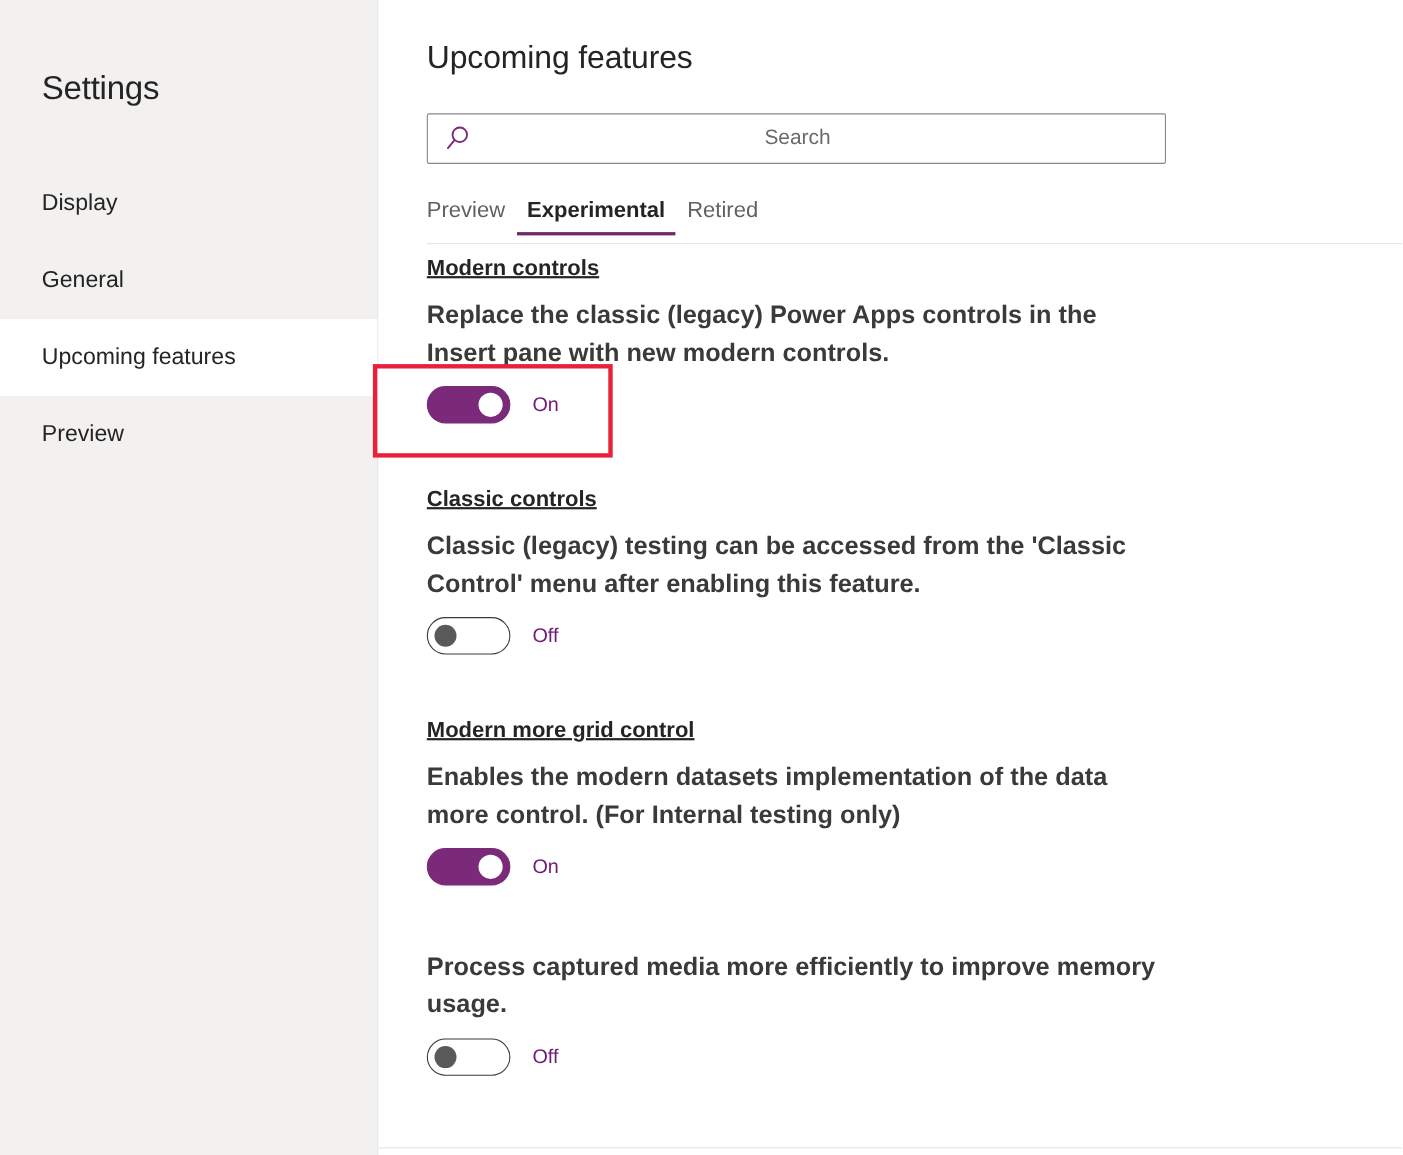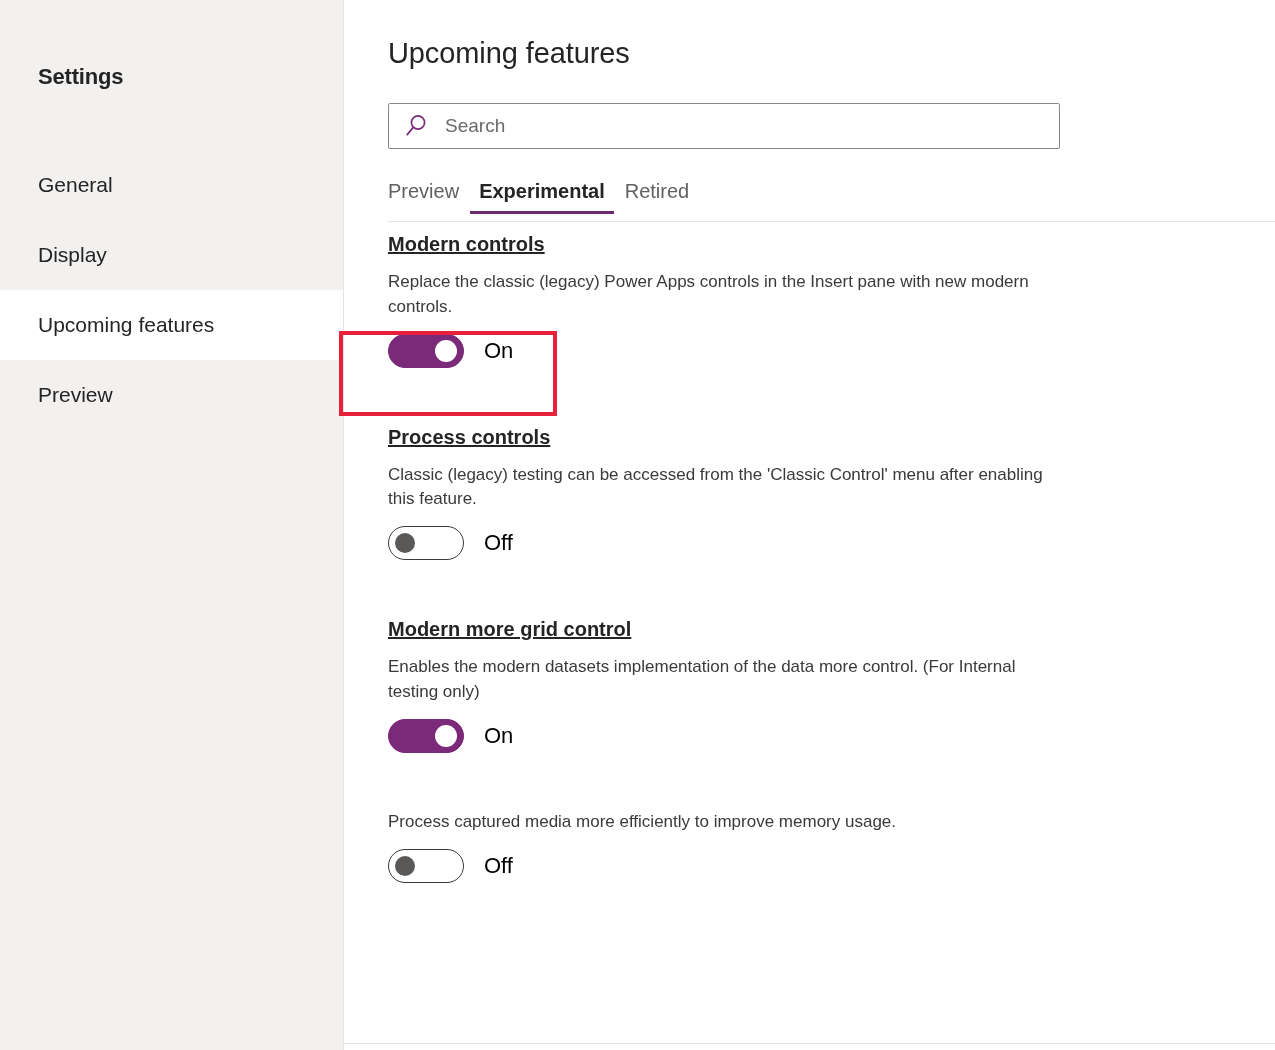--- a/index.html
+++ b/index.html
@@ -28,22 +28,22 @@
   .sidebar {
     width: 344px;
     min-width: 344px;
     height: 1050px;
     background: #f2f1f0;
     border-right: 1px solid #e6e4e2;
     position: relative;
   }
 
   .sidebar-title {
-    font-size: 22px;
-    font-weight: 700;
+    font-size: 30px;
+    font-weight: 400;
     color: #242424;
     letter-spacing: -0.2px;
     padding: 0 0 0 38px;
     position: absolute;
     top: 66px;
     left: 0;
     line-height: 1;
   }
 
   .nav {
@@ -116,20 +116,21 @@
   .search-input {
     border: none;
     outline: none;
     background: transparent;
     font-family: "Liberation Sans", sans-serif;
     font-size: 19px;
     color: #c2410c;
     width: 560px;
     height: 30px;
     padding: 0;
+    text-align: center;
   }
   .search-input::placeholder { color: #6b6a69; opacity: 1; }
 
   
   .tabs {
     position: absolute;
     top: 180px;
     left: 44px;
     right: 12px;
     height: 42px;
@@ -187,22 +188,22 @@
   .section-title {
     font-size: 20px;
     font-weight: 600;
     color: #242424;
     line-height: 1.25;
     margin-bottom: 13px;
     text-decoration: underline;
   }
 
   .section-desc {
-    font-size: 17px;
-    font-weight: 400;
+    font-size: 23px;
+    font-weight: 700;
     color: #3b3a39;
     line-height: 1.46;
     max-width: 672px;
     margin-bottom: 13px;
   }
 
   .toggle-row {
     display: flex;
     align-items: center;
     height: 36px;
@@ -243,22 +244,22 @@
   }
 
   .toggle.off .toggle-knob {
     left: 6px;
     width: 20px;
     height: 20px;
     background: #5a5958;
   }
 
   .toggle-label {
-    font-size: 22px;
-    color: #000000;
+    font-size: 18px;
+    color: #701a75;
     margin-left: 20px;
     user-select: none;
   }
 
   
   .sec-gap { height: 56px; }
 
   
   .annotation-box {
     position: absolute;
@@ -285,24 +286,24 @@
 </head>
 <body>
 
 <div class="app">
 
   <aside class="sidebar">
     <div class="sidebar-title">Settings</div>
 
     <nav class="nav">
       <div class="nav-item">
+        <span>Display</span>
+      </div>
+      <div class="nav-item">
         <span>General</span>
-      </div>
-      <div class="nav-item">
-        <span>Display</span>
       </div>
       <div class="nav-item selected">
         <span>Upcoming features</span>
       </div>
       <div class="nav-item">
         <span>Preview</span>
       </div>
     </nav>
   </aside>
 
@@ -340,21 +341,21 @@
           <div class="toggle on">
             <span class="toggle-knob"></span>
           </div>
           <span class="toggle-label">On</span>
         </div>
       </section>
 
       <div class="sec-gap"></div>
 
       <section class="section">
-        <div class="section-title">Process controls</div>
+        <div class="section-title">Classic controls</div>
         <div class="section-desc">Classic (legacy) testing can be accessed from the 'Classic Control' menu after enabling this feature.</div>
         <div class="toggle-row">
           <div class="toggle off">
             <span class="toggle-knob"></span>
           </div>
           <span class="toggle-label">Off</span>
         </div>
       </section>
 
       <div class="sec-gap"></div>

